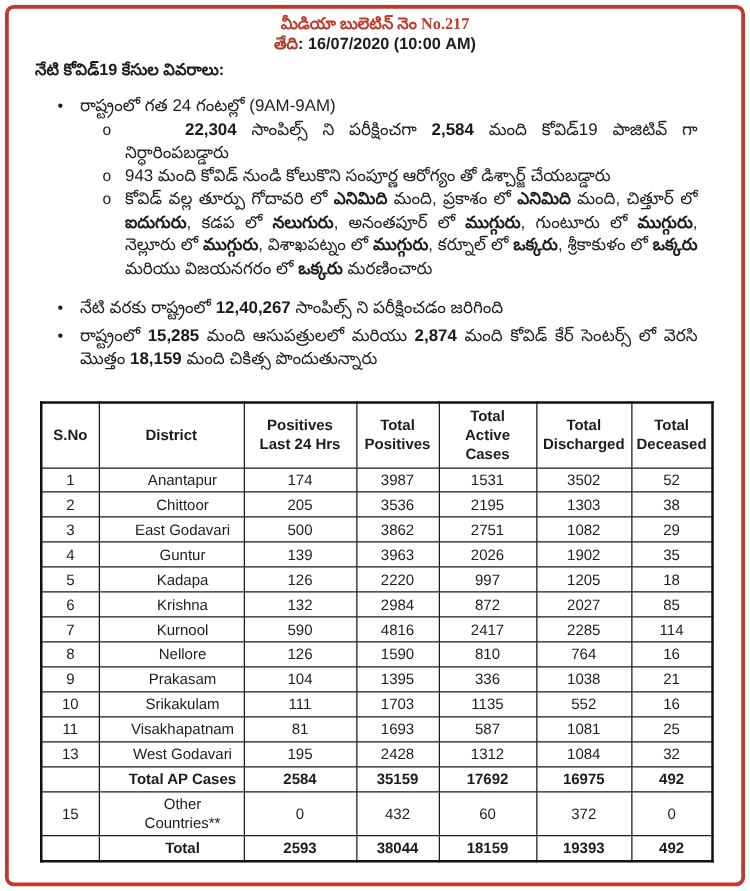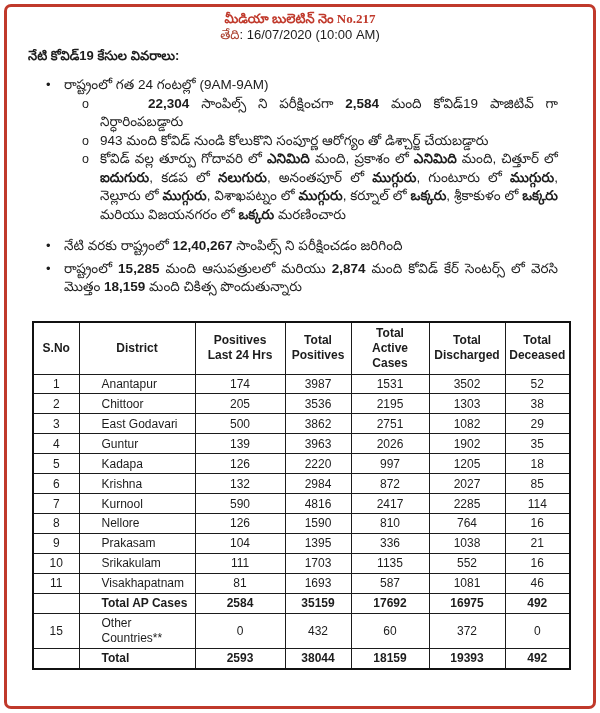--- a/index.html
+++ b/index.html
@@ -9,21 +9,21 @@
     color:#1c1c1c;
   }
   .frame{
     position:absolute;top:4px;left:4px;right:4px;bottom:4px;
     border:3px solid #c0392b;border-radius:7px;pointer-events:none;z-index:5;
   }
   .content{position:absolute;top:8px;left:14px;right:14px;bottom:10px;}
 
   .hdr{ text-align:center; }
   .hdr-title{font-size:13px;font-weight:bold;color:#c0392b;line-height:16px;margin-top:3px;font-family:Liberation Serif, serif;}
-  .hdr-date{font-size:13px;font-weight:normal;color:#1c1c1c;line-height:16px;}
+  .hdr-date{font-size:13px;font-weight:bold;color:#1c1c1c;line-height:16px;}
   .hdr-date .lbl{color:#a93a28;}
 
   .section-title{font-size:13px;font-weight:bold;margin:5px 0 10px 14px;}
 
   .bullets{margin-left:32px;margin-right:28px;font-size:13.5px;line-height:18.5px;}
   .b-row{display:flex;align-items:flex-start;}
   .b-row .marker{width:18px;flex:0 0 18px;font-size:13px;line-height:18.5px;}
   .sub{margin-left:36px;}
   .sub .marker{width:18px;flex:0 0 18px;font-size:12.5px;line-height:18.5px;}
   .btext{flex:1;}
@@ -40,21 +40,21 @@
     border:1px solid #1b1b1b;
   }
   table.covid th{
     font-weight:bold;text-align:center;vertical-align:middle;
     padding:3px 2px;line-height:15px;
   }
   table.covid td{
     text-align:center;vertical-align:middle;
     padding:2.2px 4px;line-height:14.6px;
   }
-  table.covid td.left{text-align:left;padding-left:22px;}
+  table.covid td.left{text-align:center;padding-left:22px;}
   table.covid tr.bold-row td{font-weight:bold;}
   table.covid{border:2px solid #111;}
 </style>
 </head>
 <body>
 
 <div class="frame"></div>
 
 <div class="content">
 
@@ -234,21 +234,30 @@
           <td>552</td>
           <td>16</td>
         </tr>
         <tr>
           <td>11</td>
           <td class="left">Visakhapatnam</td>
           <td>81</td>
           <td>1693</td>
           <td>587</td>
           <td>1081</td>
-          <td>46</td>
+          <td>25</td>
+        </tr>
+        <tr>
+          <td>13</td>
+          <td class="left">West Godavari</td>
+          <td>195</td>
+          <td>2428</td>
+          <td>1312</td>
+          <td>1084</td>
+          <td>32</td>
         </tr>
         <tr class="bold-row">
           <td></td>
           <td class="left">Total AP Cases</td>
           <td>2584</td>
           <td>35159</td>
           <td>17692</td>
           <td>16975</td>
           <td>492</td>
         </tr>

